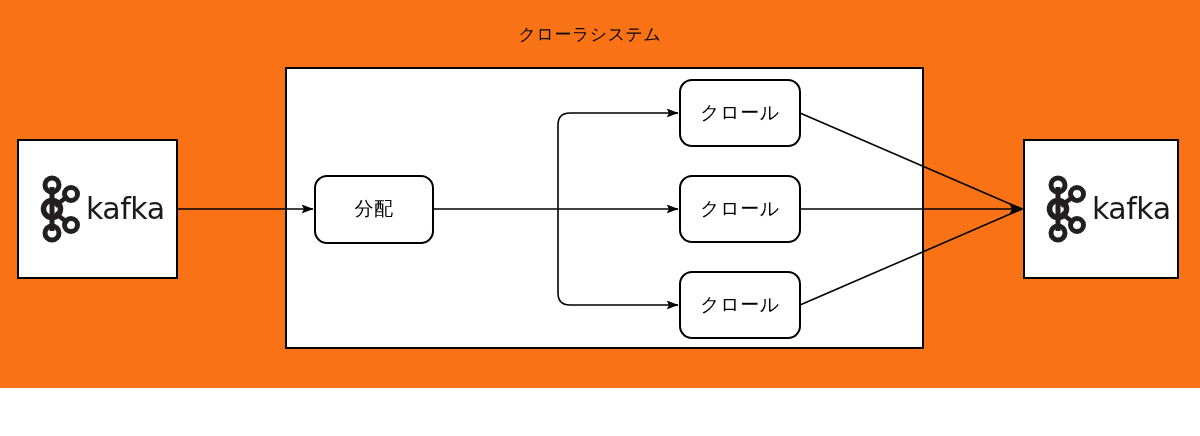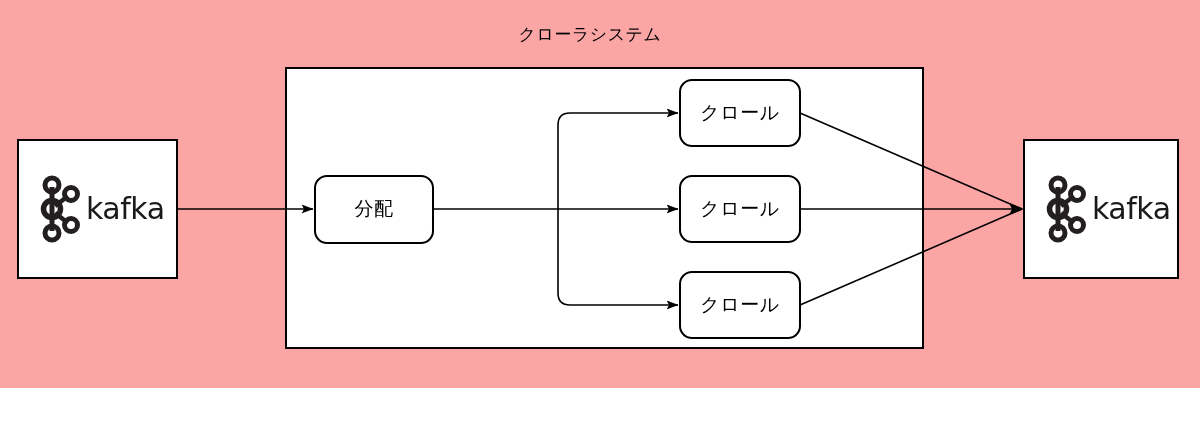--- a/index.html
+++ b/index.html
@@ -8,21 +8,21 @@
     padding: 0;
     background: #ffffff;
   }
   body {
     font-family: "Liberation Sans", "DejaVu Sans", sans-serif;
   }
   #canvas {
     position: relative;
     width: 1200px;
     height: 388px;
-    background: #fca5a5;
+    background: #f97316;
     overflow: hidden;
   }
   #diagram-svg {
     position: absolute;
     left: 0;
     top: 0;
     width: 1200px;
     height: 436px;
     display: block;
   }

